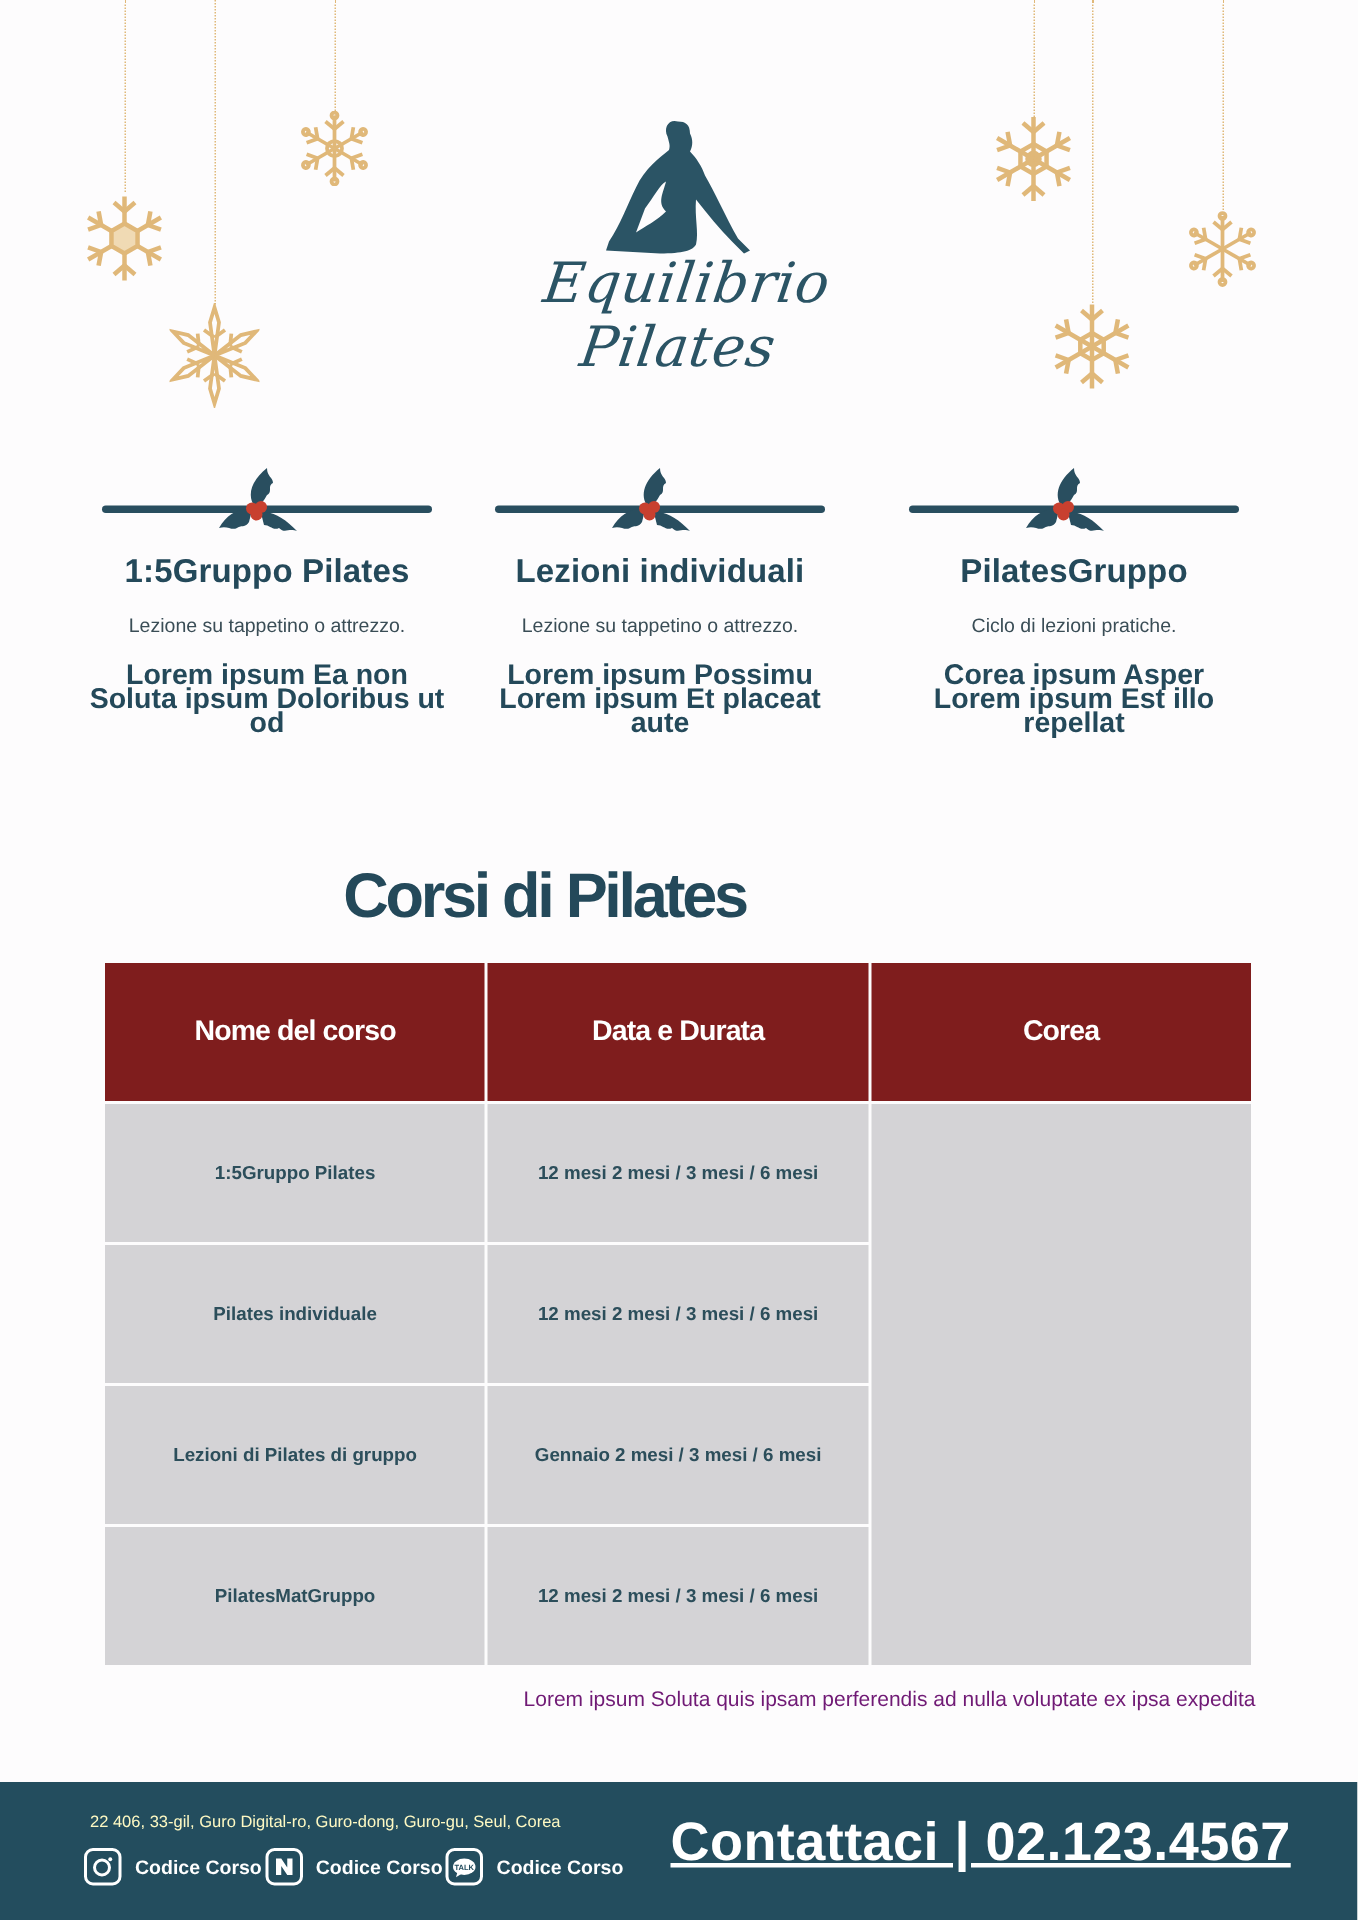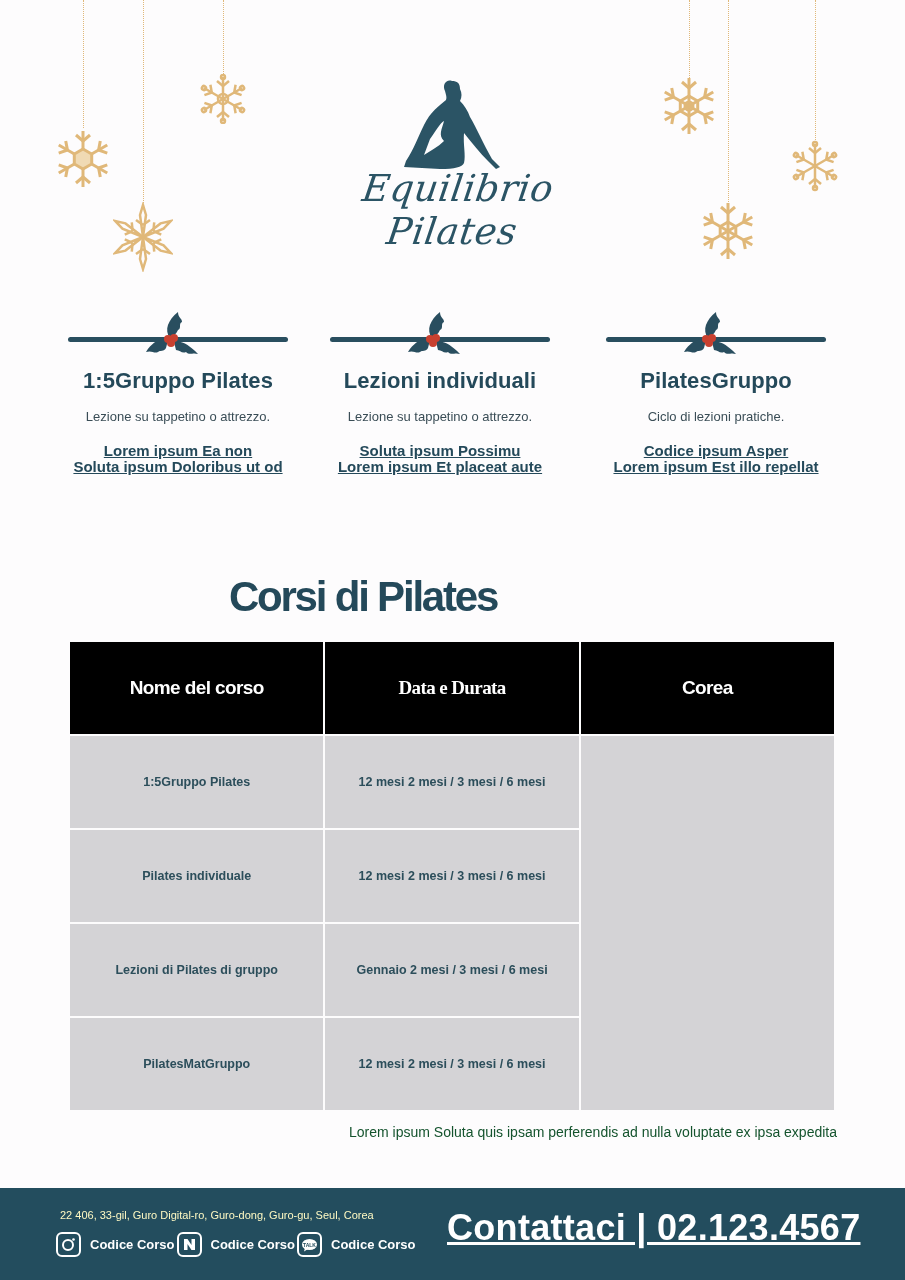--- a/index.html
+++ b/index.html
@@ -22,41 +22,41 @@
   }
 
   
   .services { position: absolute; top: 308px; left: 0; width: 905px; height: 180px; }
   .service { position: absolute; width: 240px; text-align: center; }
   .service .divider { position: relative; height: 48px; }
   .service .divider .bar { position: absolute; left: 10px; right: 10px; top: 29px; height: 5px; background: #294e5f; border-radius: 3px; }
   .service .divider svg { position: absolute; left: 80px; top: 0; }
   .service h3 { margin-top: 12px; font-size: 22px; font-weight: bold; color: #24495a; letter-spacing: 0.1px; }
   .service .desc { margin-top: 15px; font-size: 13px; color: #3a4d56; }
-  .service .lorem { margin-top: 19px; font-size: 15px; font-weight: bold; color: #24495a; line-height: 16px; text-decoration: underline; }
+  .service .lorem { margin-top: 19px; font-size: 19px; font-weight: bold; color: #24495a; line-height: 16px; }
 
   
   .section-title {
     position: absolute; top: 573px; left: 0; width: 726px; text-align: center;
     font-size: 42px; font-weight: bold; color: #24495a; letter-spacing: -2.2px;
     font-family: "Liberation Sans", sans-serif;
   }
   .course-table { position: absolute; left: 68px; top: 640px; width: 768px; border-collapse: separate; border-spacing: 2px; }
   .course-table th {
-    background: #000000; color: #ffffff; height: 92px; font-size: 19px; font-weight: bold;
+    background: #7f1d1d; color: #ffffff; height: 92px; font-size: 19px; font-weight: bold;
     letter-spacing: -0.6px; text-align: center; vertical-align: middle;
   }
   .course-table td {
     background: #d4d3d6; height: 92px; text-align: center; vertical-align: middle;
     font-size: 12.5px; font-weight: bold; color: #2c4e5b;
   }
   .course-table td.schedule { background: #d4d3d6; }
-  .col1 { width: 254px; } .col2 { width: 254px; font-family: Liberation Serif, serif; } .col3 { width: 254px; }
-
-  .note { position: absolute; top: 1124px; right: 68px; font-size: 14px; color: #14532d; }
+  .col1 { width: 254px; } .col2 { width: 254px; } .col3 { width: 254px; }
+
+  .note { position: absolute; top: 1124px; right: 68px; font-size: 14px; color: #701a75; }
 
   
   .footer { position: absolute; left: 0; top: 1188px; width: 905px; height: 92px; background: #234d5e; color: #fff; }
   .footer .address { position: absolute; left: 60px; top: 21px; font-size: 11px; color: #fef9c3; }
   .footer .socials { position: absolute; left: 56px; top: 44px; display: flex; align-items: center; justify-content: space-between; }
   .social { display: flex; align-items: center; margin-right: 2px; }
   .social .icon-box { width: 25px; height: 25px; border: 2px solid #fff; border-radius: 6px; display: flex; align-items: center; justify-content: center; margin-right: 9px; }
   .social .label { font-size: 13px; font-weight: bold; color: #fff; }
   .footer .contact { position: absolute; left: 447px; top: 19px; font-size: 36px; font-weight: bold; color: #fff; letter-spacing: 0.3px; text-decoration: underline; }
 </style>
@@ -197,41 +197,41 @@
         <path fill="#294e5f" d="M30 32 C22 30 14 34 8 44 C14 42 16 46 20 44 C22 42 26 44 28 40 Z"></path>
         <path fill="#294e5f" d="M36 34 C44 32 52 38 60 46 C54 44 52 48 48 44 C44 46 42 42 38 42 Z"></path>
         <circle cx="30" cy="31" r="4" fill="#c8402f"></circle>
           <circle cx="36" cy="30" r="4" fill="#c8402f"></circle>
           <circle cx="33" cy="35" r="4" fill="#c8402f"></circle>
       </svg>
     </div>
     <h3>Lezioni individuali</h3>
     <div class="desc">Lezione su tappetino o attrezzo.</div>
     <div class="lorem">
-      <div>Soluta ipsum Possimu</div>
+      <div>Lorem ipsum Possimu</div>
       <div>Lorem ipsum Et placeat aute</div>
     </div>
   </div>
 
   <div class="service" style="left:596px;">
     <div class="divider">
       <div class="bar"></div>
       <svg width="70" height="48" viewBox="0 0 70 48">
         <path fill="#294e5f" d="M32 30 C26 22 30 12 40 4 C40 10 44 10 44 14 C40 16 44 20 40 22 C38 26 36 28 32 30 Z"></path>
         <path fill="#294e5f" d="M30 32 C22 30 14 34 8 44 C14 42 16 46 20 44 C22 42 26 44 28 40 Z"></path>
         <path fill="#294e5f" d="M36 34 C44 32 52 38 60 46 C54 44 52 48 48 44 C44 46 42 42 38 42 Z"></path>
         <circle cx="30" cy="31" r="4" fill="#c8402f"></circle>
           <circle cx="36" cy="30" r="4" fill="#c8402f"></circle>
           <circle cx="33" cy="35" r="4" fill="#c8402f"></circle>
       </svg>
     </div>
     <h3>PilatesGruppo</h3>
     <div class="desc">Ciclo di lezioni pratiche.</div>
     <div class="lorem">
-      <div>Codice ipsum Asper</div>
+      <div>Corea ipsum Asper</div>
       <div>Lorem ipsum Est illo repellat</div>
     </div>
   </div>
 </div>
 
 <h2 class="section-title">Corsi di Pilates</h2>
 
 <table class="course-table">
   <thead>
     <tr>

